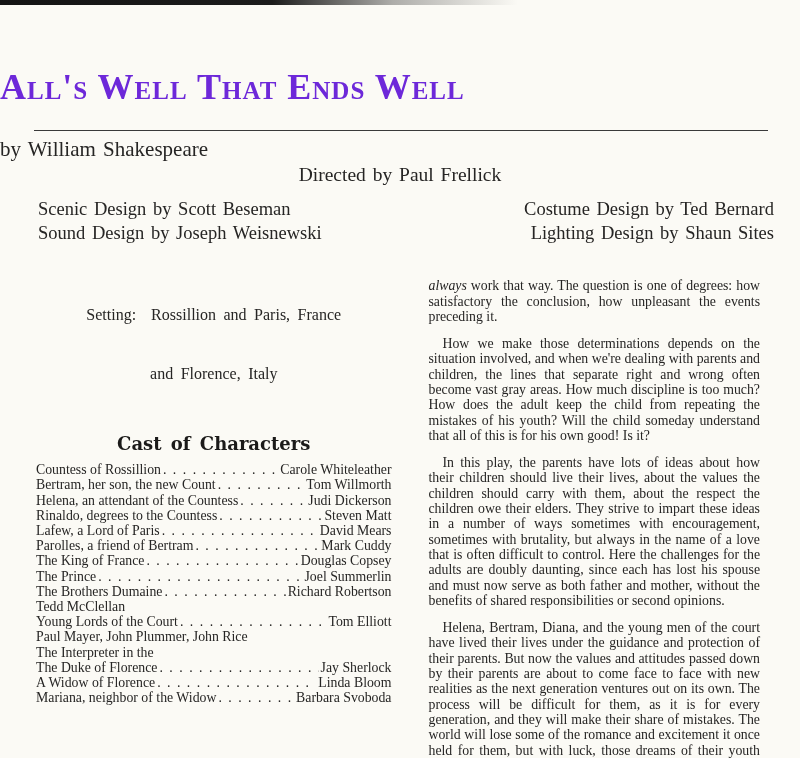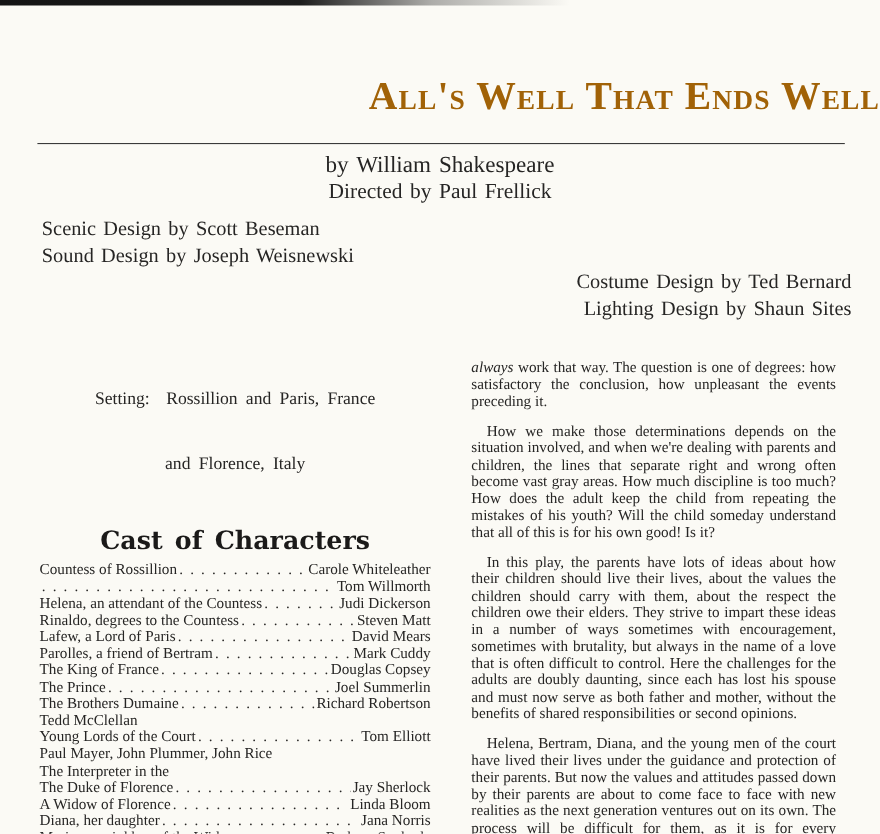--- a/index.html
+++ b/index.html
@@ -12,61 +12,60 @@
     position: relative;
   }
   .scan-bar {
     position: absolute; top: 0; left: 0;
     width: 545px; height: 5px;
     background: linear-gradient(to right, #141414 0%, #1c1c1c 50%, rgba(28,28,28,0.35) 72%, rgba(28,28,28,0) 95%);
   }
   
   header { padding-top: 44px; }
   .title {
-    text-align: right;
+    text-align: left;
     font-variant: small-caps;
     font-size: 36px;
     line-height: 38px;
     letter-spacing: 1px;
-    color: #a16207;
+    color: #6d28d9;
   }
   .title-rule {
     margin: 1px 32px 0 34px;
     border-top: 1.6px solid #3a3a3a;
     height: 0;
   }
-  .byline { text-align: center; font-size: 21px; line-height: 24px; margin-top: 6px; word-spacing: 2px; }
+  .byline { text-align: left; font-size: 21px; line-height: 24px; margin-top: 6px; word-spacing: 2px; }
   .directed { text-align: center; font-size: 19.5px; line-height: 22px; margin-top: 3px; word-spacing: 2px; }
   .credits {
     display: flex; justify-content: space-between;
     margin-top: 11px;
     padding: 0 26px 0 38px;
     font-size: 18.5px; line-height: 24px;
     word-spacing: 2px;
-    flex-direction: column;
   }
   .credits-right { text-align: right; }
   
   .columns {
     display: flex; gap: 25px;
     margin-top: 21px;
     padding: 0 28px 0 36px;
   }
   .col { flex: 1 1 0; min-width: 0; }
   
   .setting {
     text-align: center;
     font-size: 16px; line-height: 19.5px;
     word-spacing: 3.5px;
     white-space: pre-wrap;
   }
   .cast-heading {
     font-family: "DejaVu Serif", serif;
     text-align: center;
-    font-size: 23px; line-height: 26px;
+    font-size: 18px; line-height: 26px;
     font-weight: bold;
     margin: 9px 0 5px 0;
     word-spacing: 3px;
     color: #1b1a19;
   }
   .leader-list { font-size: 13.8px; }
   .cast-list .lrow { line-height: 15.2px; }
   .lrow { display: flex; align-items: flex-end; }
   .lrow .role { white-space: nowrap; }
   .lrow .name { white-space: nowrap; }
@@ -123,20 +122,21 @@
 
     <div class="leader-list cast-list">
 
         <div class="lrow">
           <span class="role">Countess of Rossillion</span>
           <span class="dots"></span>
           <span class="name">Carole Whiteleather</span>
         </div>
 
         <div class="lrow">
+          <span class="role">Bertram, her son, the new Count</span>
           <span class="dots"></span>
           <span class="name">Tom Willmorth</span>
         </div>
 
         <div class="lrow">
           <span class="role">Helena, an attendant of the Countess</span>
           <span class="dots"></span>
           <span class="name">Judi Dickerson</span>
         </div>
 
@@ -204,25 +204,20 @@
           <span class="dots"></span>
           <span class="name">Jay Sherlock</span>
         </div>
 
         <div class="lrow">
           <span class="role">A Widow of Florence</span>
           <span class="dots"></span>
           <span class="name">Linda Bloom</span>
         </div>
 
-        <div class="lrow">
-          <span class="role">Diana, her daughter</span>
-          <span class="dots"></span>
-          <span class="name">Jana Norris</span>
-        </div>
 
         <div class="lrow">
           <span class="role">Mariana, neighbor of the Widow</span>
           <span class="dots"></span>
           <span class="name">Barbara Svoboda</span>
         </div>
       </div>
 
   </section>
 

